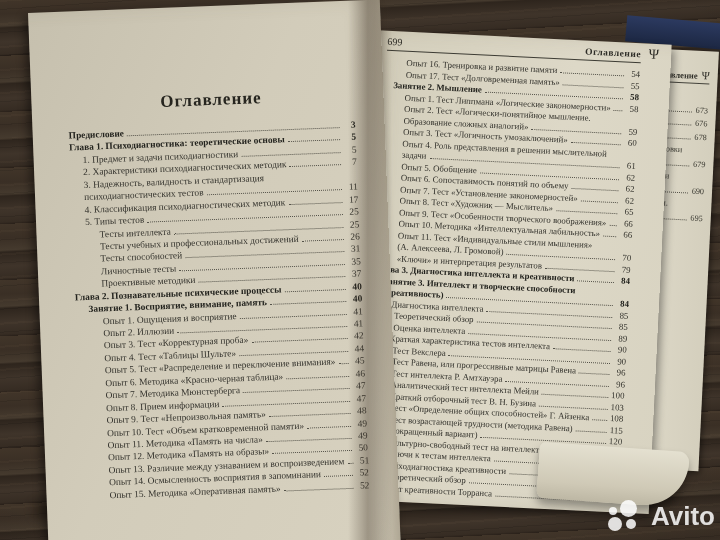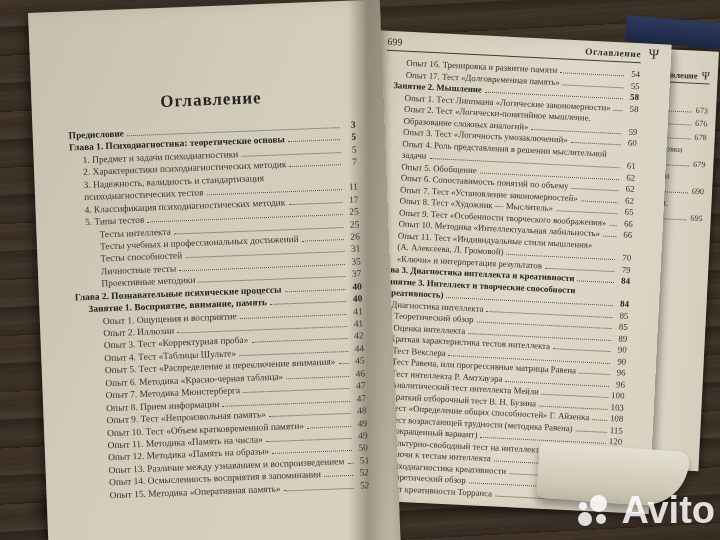--- a/index.html
+++ b/index.html
@@ -75,21 +75,21 @@
   .toc-line .p{flex:0 0 auto;min-width:13px;text-align:right;}
   .toc-line.b{font-weight:bold;color:#23231e;}
   .lp-content .i1{padding-left:13px;} .lp-content .i2{padding-left:27px;}
   .rp-content .i1{padding-left:8px;}  .rp-content .i2{padding-left:20px;}
   .edge-inner .i0,.edge-inner .i1,.edge-inner .i2{padding-left:0;}
   .dots.nodots{visibility:hidden;}
 
   
   .avito{position:absolute;right:5px;bottom:8px;z-index:9;display:flex;align-items:center;gap:7px;
     color:rgba(255,255,255,.85);font-family:"Liberation Sans","DejaVu Sans",sans-serif;
-    font-weight:bold;font-size:38px;}
+    font-weight:bold;font-size:26px;}
   .avito-logo{position:relative;width:36px;height:32px;}
   .avito-logo i{position:absolute;border-radius:50%;background:rgba(255,255,255,.85);}
   .avito-logo .c1{width:8px;height:8px;left:1px;top:7px;}
   .avito-logo .c2{width:14px;height:14px;left:0px;top:17px;}
   .avito-logo .c3{width:17px;height:17px;left:12px;top:0px;}
   .avito-logo .c4{width:10px;height:10px;left:18px;top:19px;}
 </style>
 </head>
 <body>
 

